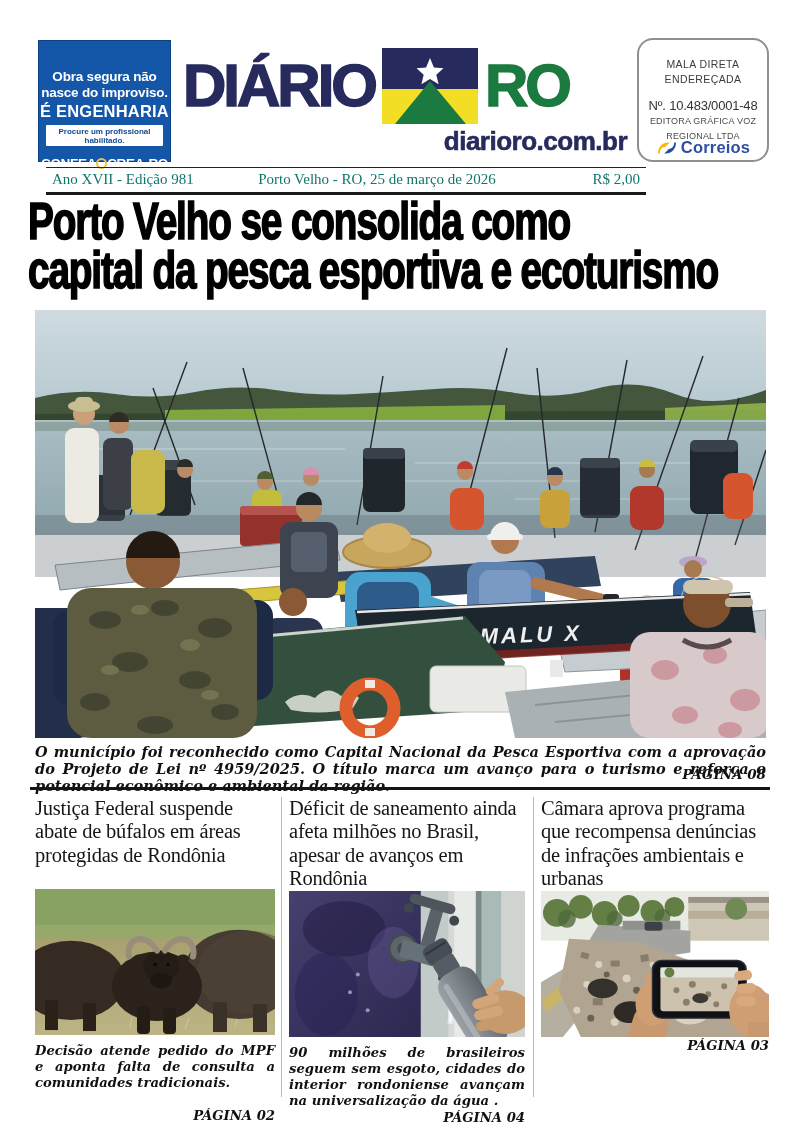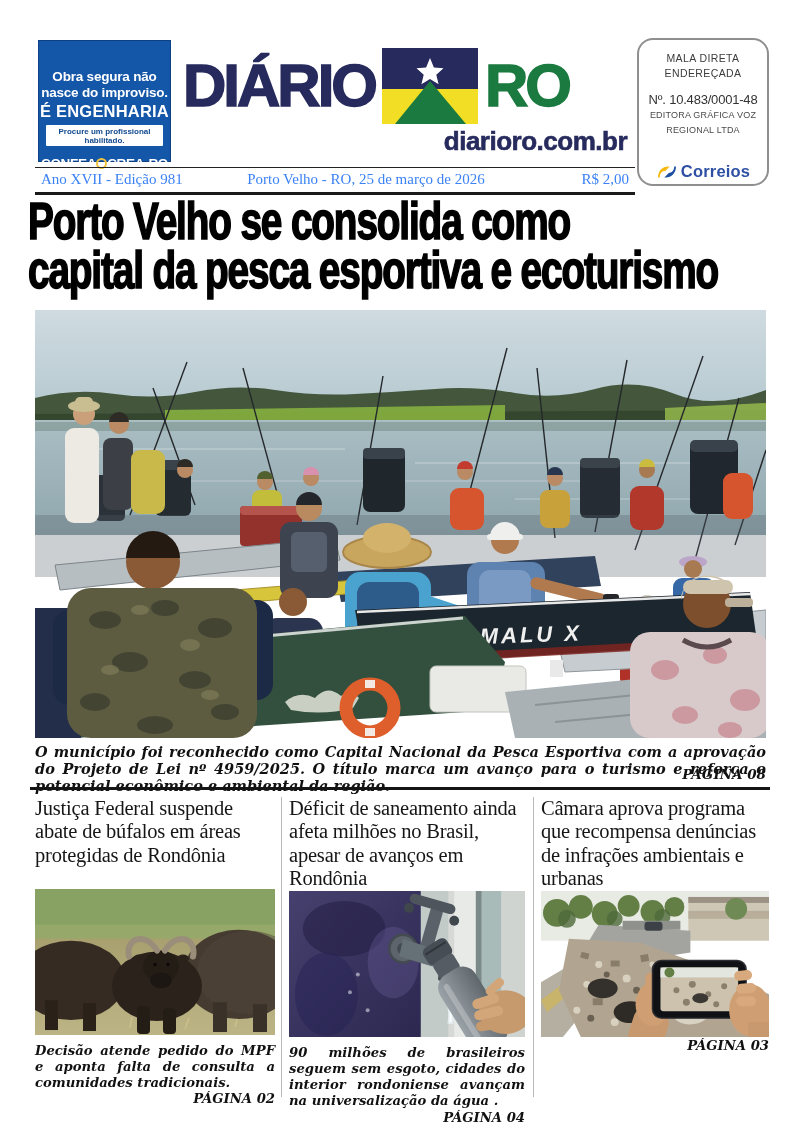--- a/index.html
+++ b/index.html
@@ -42,40 +42,40 @@
   .mast-right { color:#1b7a3f; }
   .mast-flag  { width:96px; height:76px; flex:0 0 auto; }
   .mast-site  {
     text-align:right; color:#262a5c; font-weight:bold; font-size:26px;
     letter-spacing:-.5px; margin-top:2px; padding-right:4px;
     -webkit-text-stroke:.6px #262a5c;
   }
 
   
   .mala {
-    position:absolute; left:637px; top:38px; width:132px; height:148px;
+    position:absolute; left:637px; top:38px; width:132px; height:124px;
     border:2.5px solid #8f8f8f; border-radius:16px; background:#fff;
-    text-align:center; padding-top:11px; color:#3c3c3c;
+    text-align:center; padding-top:17px; color:#3c3c3c;
   }
   .mala .t1 { font-size:10.5px; letter-spacing:.4px; line-height:1.45; }
   .mala .num { font-size:13px; margin-top:11px; color:#333; letter-spacing:-.2px; }
   .mala .co  { font-size:9px; margin-top:2px; line-height:1.35; color:#4a4a4a; letter-spacing:.2px; }
   .correios {
     position:absolute; left:0; right:0; bottom:3px;
     display:flex; align-items:flex-end; justify-content:center; gap:3px;
   }
   .correios .word { color:#2e4fa3; font-weight:bold; font-size:16.5px; letter-spacing:.2px; }
   .correios svg { width:22px; height:18px; }
 
   
   .dateline {
-    position:absolute; left:35px; top:167px; width:600px;
+    position:absolute; left:46px; top:167px; width:600px;
     border-top:1.5px solid #222; border-bottom:3px solid #1a1a1a;
     display:flex; align-items:center; padding:3px 6px 4px 6px;
-    font-family:"Liberation Serif", serif; font-size:15px; color:#3b82f6;
+    font-family:"Liberation Serif", serif; font-size:15px; color:#0f766e;
   }
   .dateline .dl { flex:1.1; text-align:left; }
   .dateline .dc { flex:2; text-align:center; }
   .dateline .dr { flex:.7; text-align:right; }
 
   
   .headline { position:absolute; left:28px; top:197px; width:760px; }
   .headline .hl {
     font-size:51px; font-weight:bold; color:#000; line-height:49px;
     letter-spacing:-1.5px; white-space:nowrap;
@@ -116,21 +116,21 @@
   .col-photo { width:100%; height:146px; margin-top:1px; }
   .col-photo svg { width:100%; height:100%; display:block; }
   .col-cap {
     margin-top:8px; font-family:"DejaVu Serif", serif; font-style:italic;
     font-weight:bold; font-size:13.2px; line-height:1.2; color:#111; text-align:justify;
   }
   .col-page {
     font-family:"DejaVu Serif", serif; font-style:italic; font-weight:bold;
     font-size:13.2px; color:#111; text-align:right;
   }
-  .mt-lg { } .mt-sm { margin-top:1px; }
+  .mt-lg { margin-top:17px; } .mt-sm { margin-top:1px; }
 </style>
 </head>
 <body>
 
 <div class="page">
 
   <div class="confea">
     <div class="l12">Obra segura não</div>
     <div class="l12">nasce do improviso.</div>
     <div class="l3">É ENGENHARIA</div>

